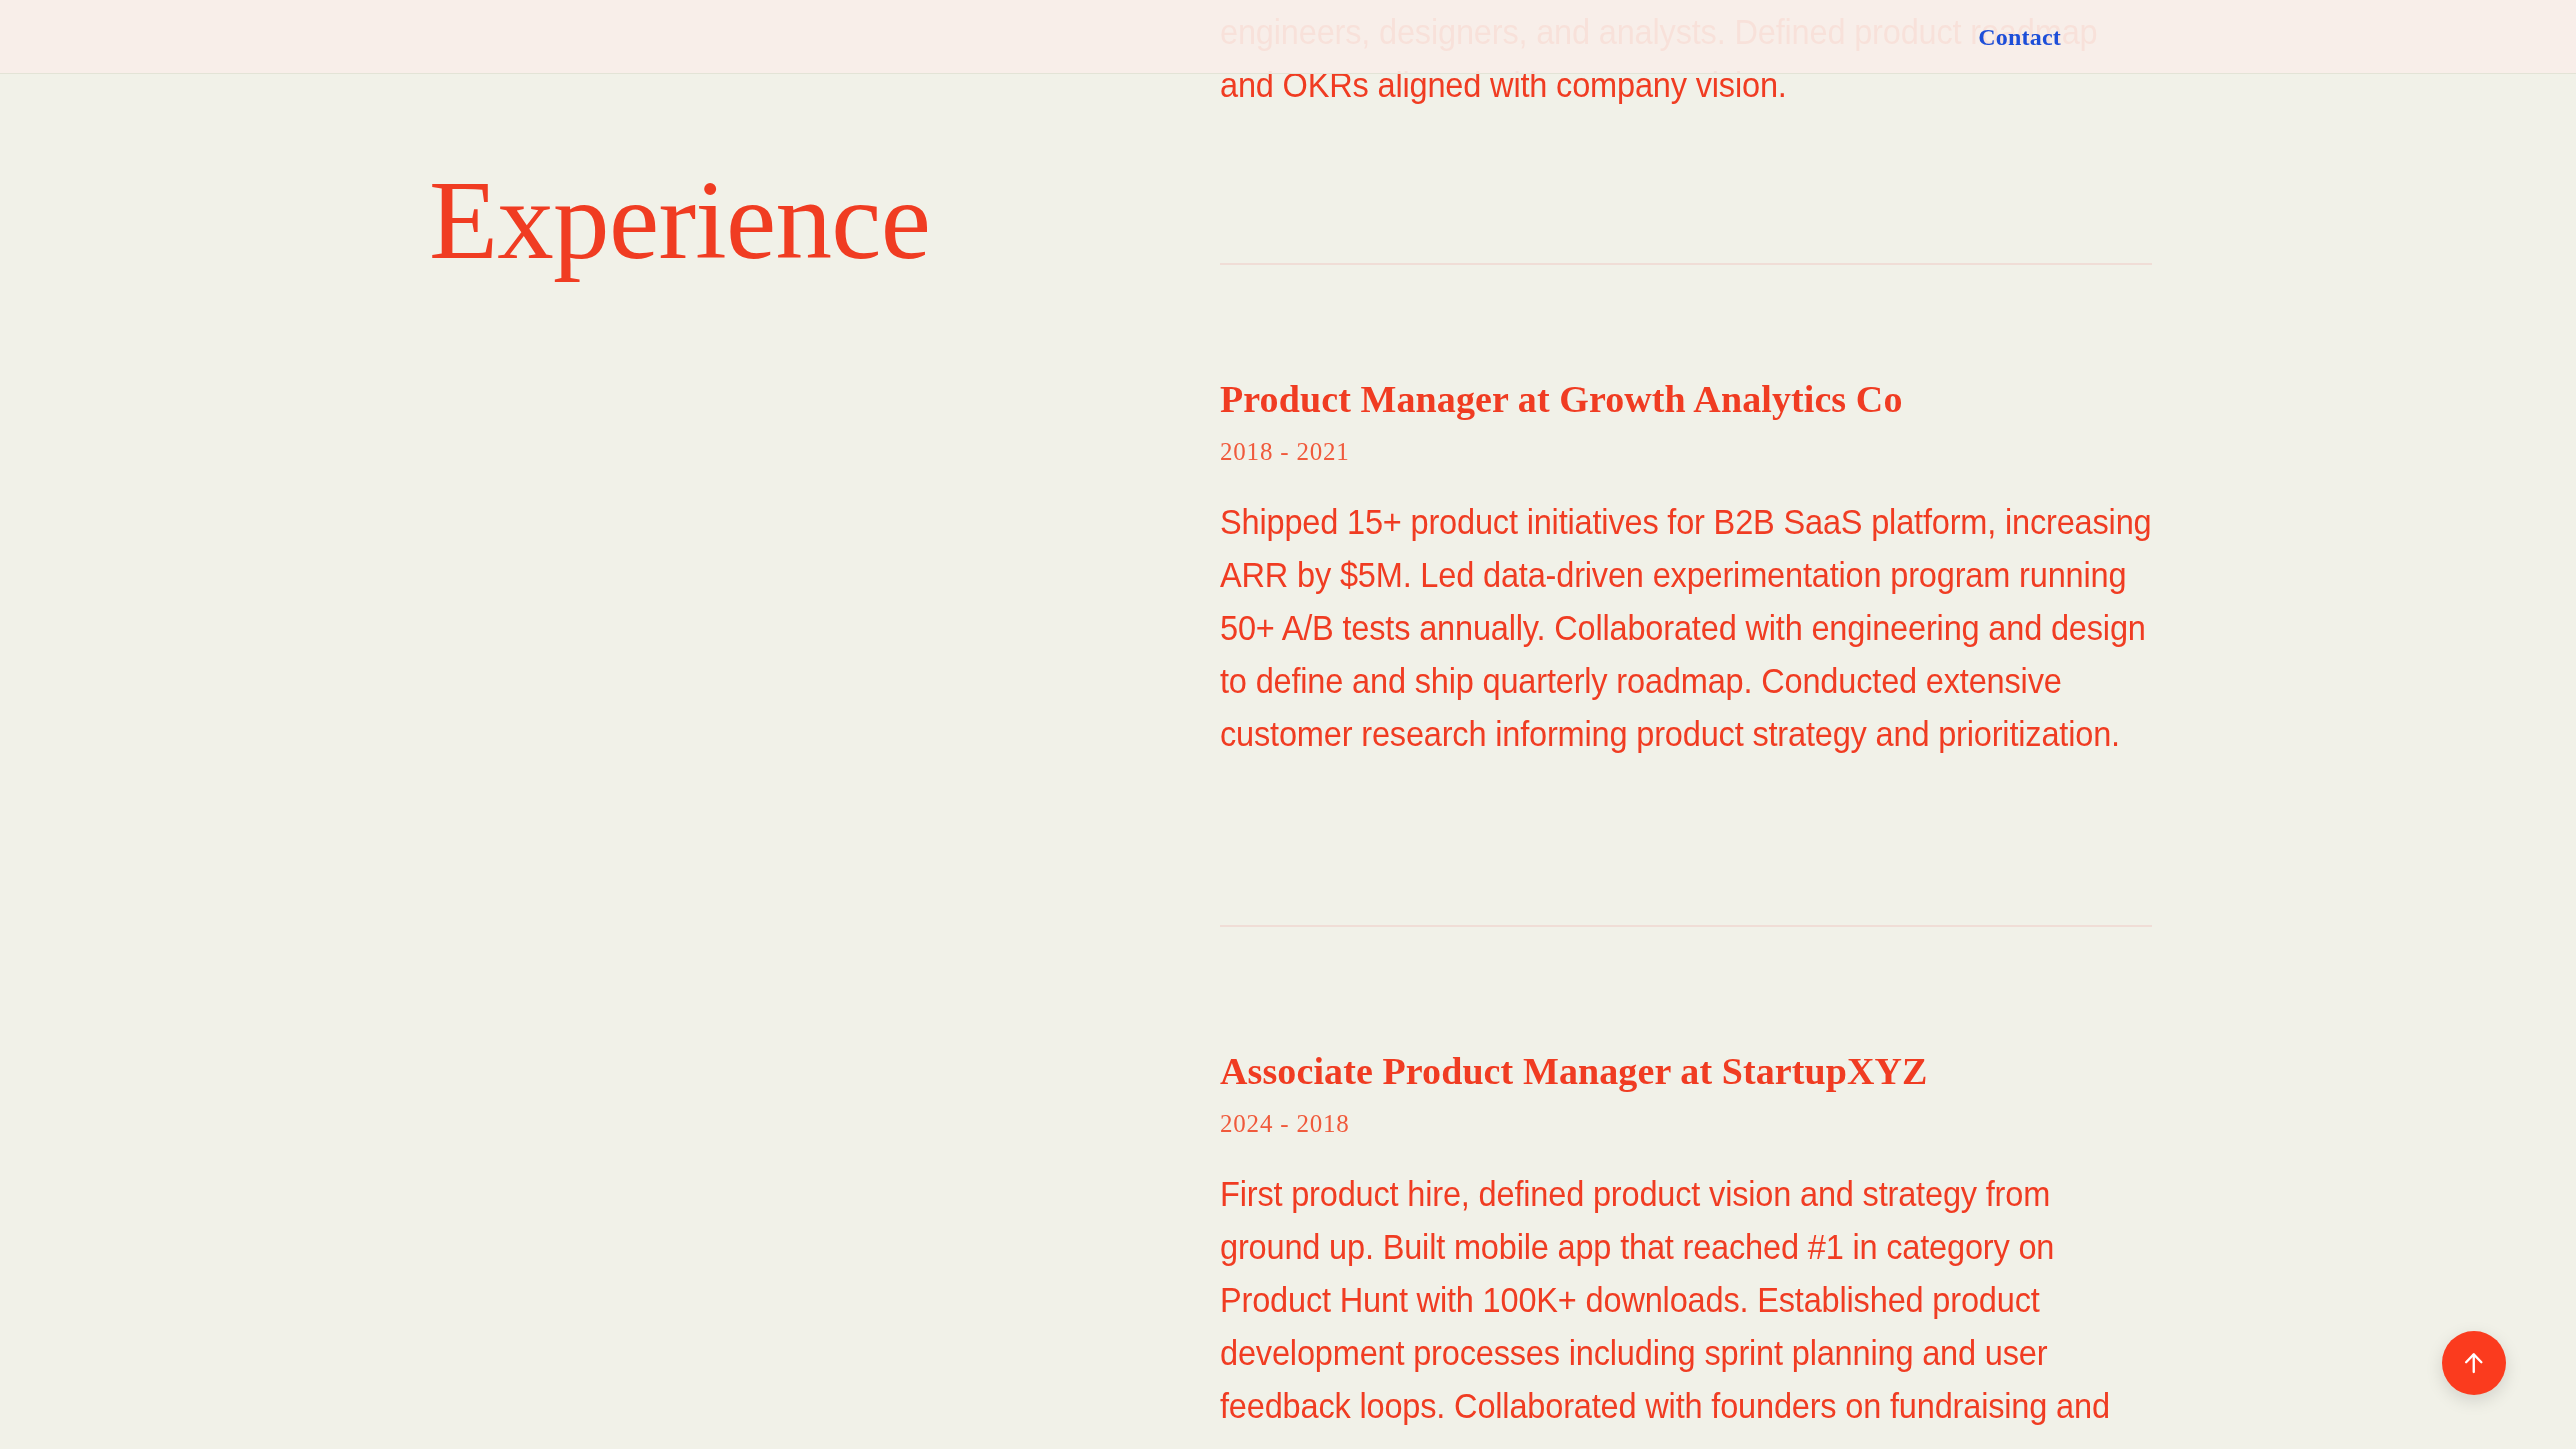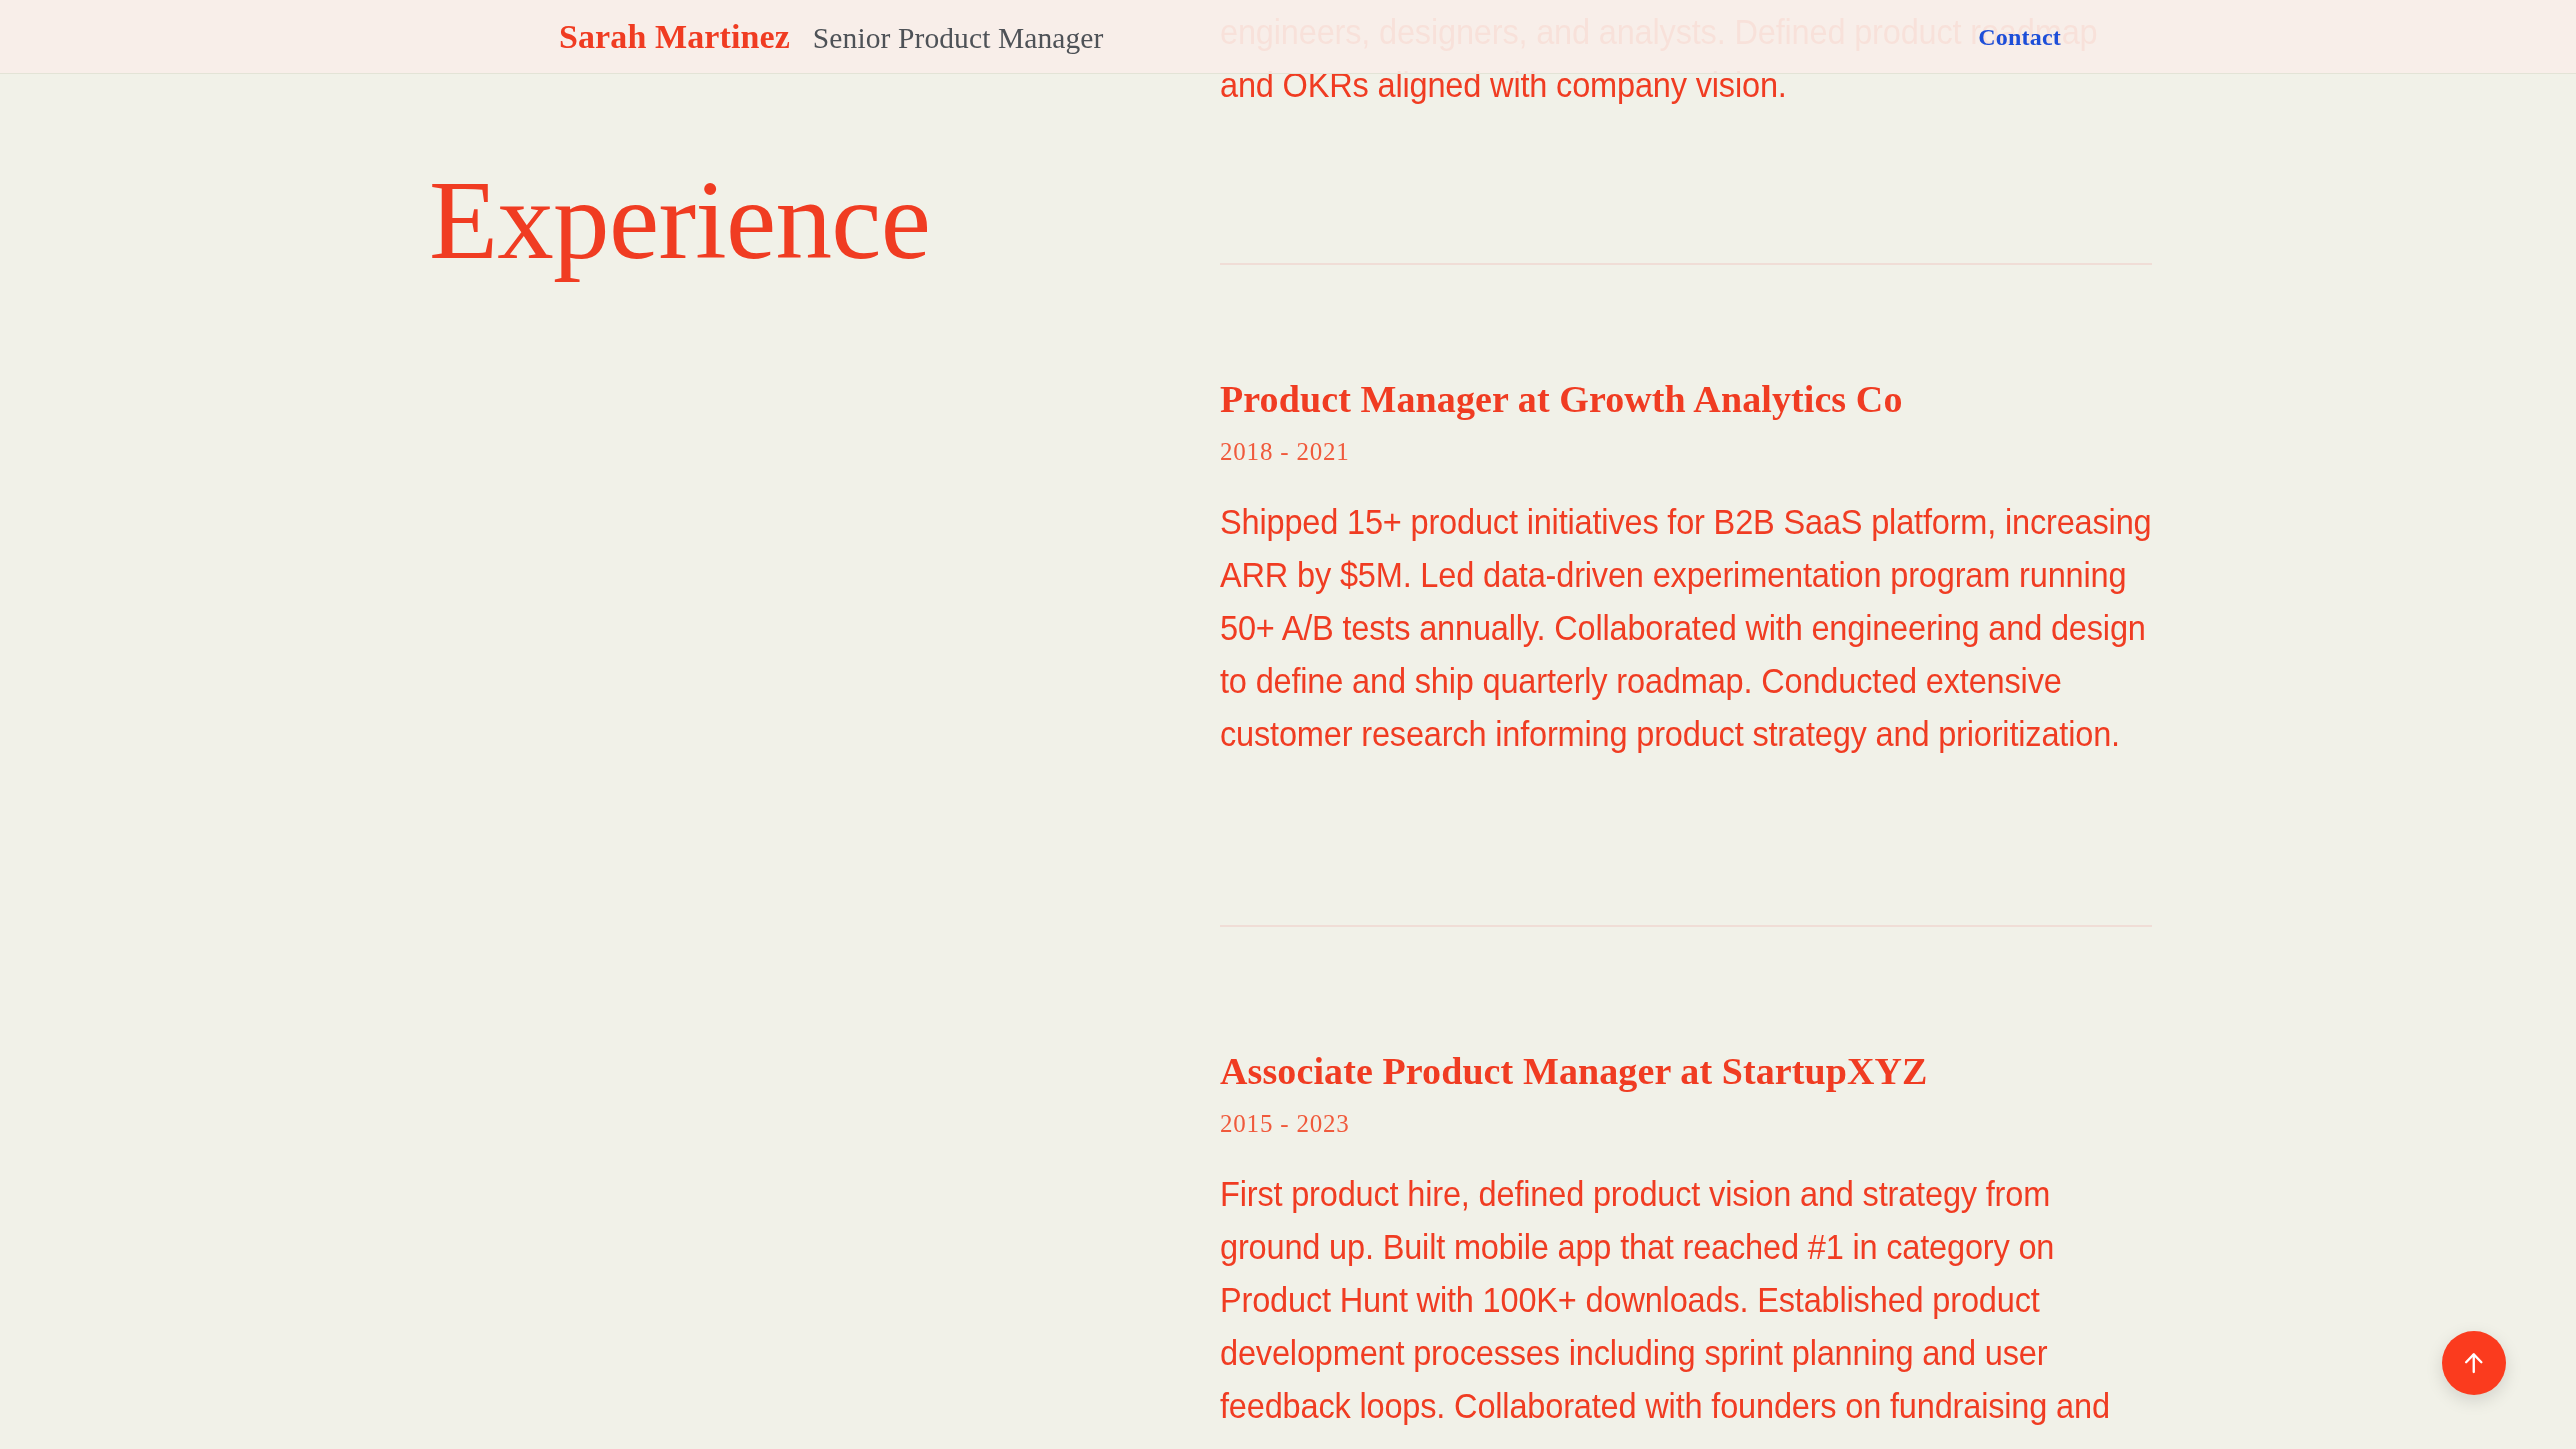--- a/index.html
+++ b/index.html
@@ -190,31 +190,27 @@
       <div class="entry-dates">2018 - 2021</div>
       <p class="entry-body">Shipped 15+ product initiatives for B2B SaaS platform, increasing ARR by $5M. Led data-driven experimentation program running 50+ A/B tests annually. Collaborated with engineering and design to define and ship quarterly roadmap. Conducted extensive customer research informing product strategy and prioritization.</p>
     </div>
 
     <div style="position:absolute; top:925px; left:0; width:932px;">
       <div class="entry-divider"></div>
     </div>
 
     <div class="entry" style="position:absolute; top:1049px; left:0; width:932px;">
       <h2 class="entry-title">Associate Product Manager at StartupXYZ</h2>
-      <div class="entry-dates">2015 - 2023</div>
+      <div class="entry-dates">2024 - 2018</div>
       <p class="entry-body">First product hire, defined product vision and strategy from ground up. Built mobile app that reached #1 in category on Product Hunt with 100K+ downloads. Established product development processes including sprint planning and user feedback loops. Collaborated with founders on fundraising and</p>
     </div>
 
   </div>
 
   <header class="site-header">
-    <div class="brand-group">
-      <span class="brand-name">Sarah Martinez</span>
-      <span class="brand-role">Senior Product Manager</span>
-    </div>
     <a class="nav-contact">Contact</a>
   </header>
 
   <button class="scroll-top-btn" aria-label="Back to top">
     <span>
       <svg width="29.5" height="29.5" viewBox="0 0 24 24" fill="none" stroke="#FFFFFF" stroke-width="1.9" stroke-linecap="round" stroke-linejoin="round">
         <line x1="12" y1="19.5" x2="12" y2="5.5"></line>
         <polyline points="5.8,11.6 12,5.2 18.2,11.6"></polyline>
       </svg>
     </span>

